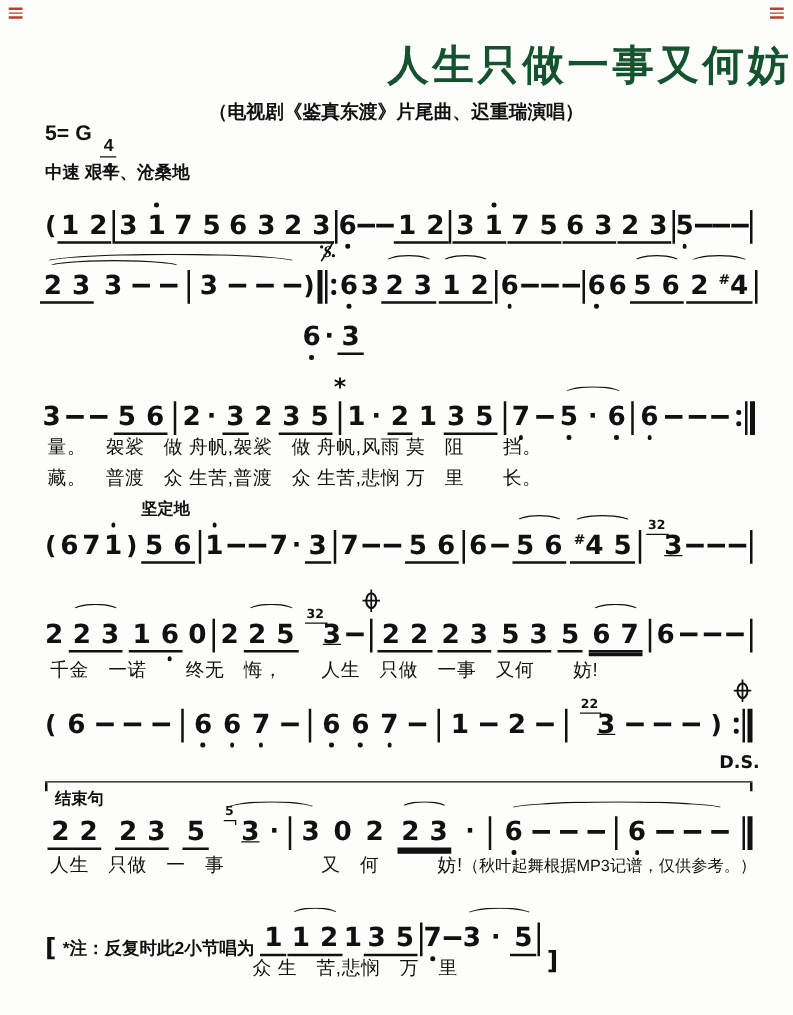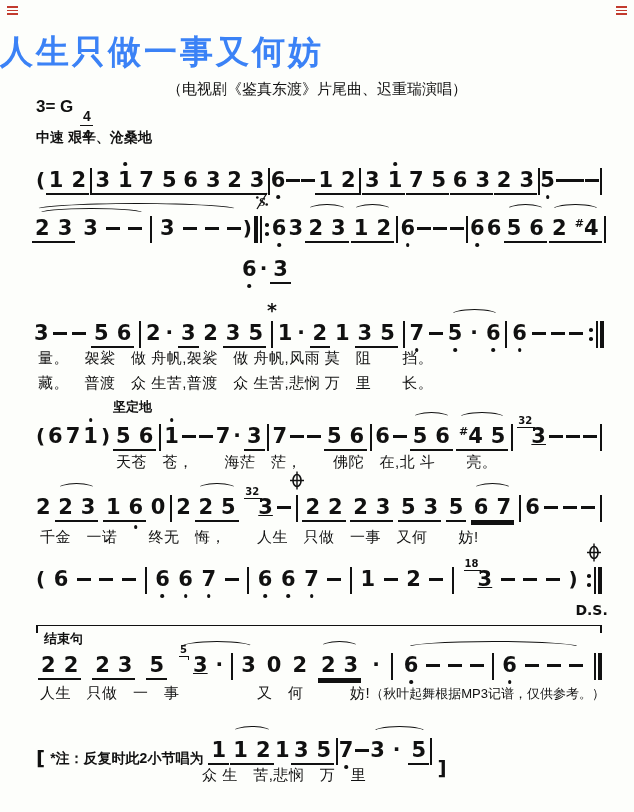--- a/index.html
+++ b/index.html
@@ -6,24 +6,24 @@
   body{width:634px;height:812px;background:#fdfefb;position:relative;overflow:hidden;
        font-family:"Liberation Sans","DejaVu Sans",sans-serif;color:#111;}
   .sheet{position:absolute;inset:0;}
 
   
   .cmark{position:absolute;top:6px;width:11px;height:9px;display:flex;flex-direction:column;justify-content:space-between;}
   .cmark i{display:block;height:1.6px;background:#c23b2e;}
   #cm-l{left:7px;} #cm-r{right:7px;}
 
   
-  .title{position:absolute;top:30px;left:0;right:0;margin:0;text-align:left;
-         font-size:33px;font-weight:bold;letter-spacing:3px;color:#3b82f6;}
+  .title{position:absolute;top:30px;left:0;right:0;margin:0;text-align:right;
+         font-size:33px;font-weight:bold;letter-spacing:3px;color:#14532d;}
   .subtitle{position:absolute;top:80px;left:0;right:0;text-align:center;
-            font-size:15px;font-weight:normal;}
+            font-size:15px;font-weight:bold;}
   .keysig{position:absolute;left:36px;top:97px;font-size:17px;font-weight:bold;white-space:pre;}
   .frac{display:inline-flex;flex-direction:column;align-items:center;vertical-align:-9px;margin-left:7px;
         font-size:14px;line-height:1;}
   .frac i{width:13px;height:1.6px;background:#111;margin:1.5px 0;}
   .tempo{position:absolute;left:36px;top:129px;font-size:14px;font-weight:bold;}
   .credits{position:absolute;right:46px;top:104px;font-size:15px;line-height:26px;white-space:pre;}
 
   
   .mline{position:absolute;display:flex;align-items:flex-start;justify-content:space-between;height:26px;}
   #l1{left:36px;top:168px;width:566px;}
@@ -107,21 +107,21 @@
     </div>
   <div class="cmark" id="cm-r">
       <i></i>
       <i></i>
       <i></i>
     </div>
 
   <h1 class="title">人生只做一事又何妨</h1>
   <div class="subtitle">（电视剧《鉴真东渡》片尾曲、迟重瑞演唱）</div>
 
-  <div class="keysig"><span>3= G</span><span class="frac"><b>4</b><i></i><b>4</b></span></div>
+  <div class="keysig"><span>5= G</span><span class="frac"><b>4</b><i></i><b>4</b></span></div>
   <div class="tempo">中速 艰辛、沧桑地</div>
 
 
   <div class="mline" id="l1">
       <span class="paren">(</span>
       <span class="beam u1">
         <span class="note"><span class="nv">1</span></span>
         <span class="note"><span class="nv">2</span></span>
       </span>
       <span class="barw">
@@ -370,21 +370,20 @@
         <i class="vthin"></i>
       </span>
       <span class="note hasg"><span class="gr">32</span><span class="nv">3</span></span>
       <span class="dash"></span>
       <span class="dash"></span>
       <span class="dash"></span>
       <span class="barw">
         <i class="vthin"></i>
       </span>
     </div>
-  <div class="lyr" id="ly4">天苍　苍，　　海茫　茫，　　佛陀　在,北 斗　　亮。</div>
 
   <div class="mline" id="l5">
       <span class="note"><span class="nv">2</span></span>
       <span class="beam u1 arc">
         <span class="note"><span class="nv">2</span></span>
         <span class="note"><span class="nv">3</span></span>
       </span>
       <span class="beam u1">
         <span class="note"><span class="nv">1</span></span>
         <span class="note"><span class="nv">6</span><i class="lod"></i></span>
@@ -463,21 +462,21 @@
       <span class="barw">
         <i class="vthin"></i>
       </span>
       <span class="note"><span class="nv">1</span></span>
       <span class="dash"></span>
       <span class="note"><span class="nv">2</span></span>
       <span class="dash"></span>
       <span class="barw">
         <i class="vthin"></i>
       </span>
-      <span class="note hasg"><span class="gr">18</span><span class="nv">3</span></span>
+      <span class="note hasg"><span class="gr">22</span><span class="nv">3</span></span>
       <span class="dash"></span>
       <span class="dash"></span>
       <span class="dash"></span>
       <span class="paren">)</span>
       <span class="barw">
         <span class="rdots">
           <i></i>
           <i></i>
         </span>
         <i class="vthin"></i>

